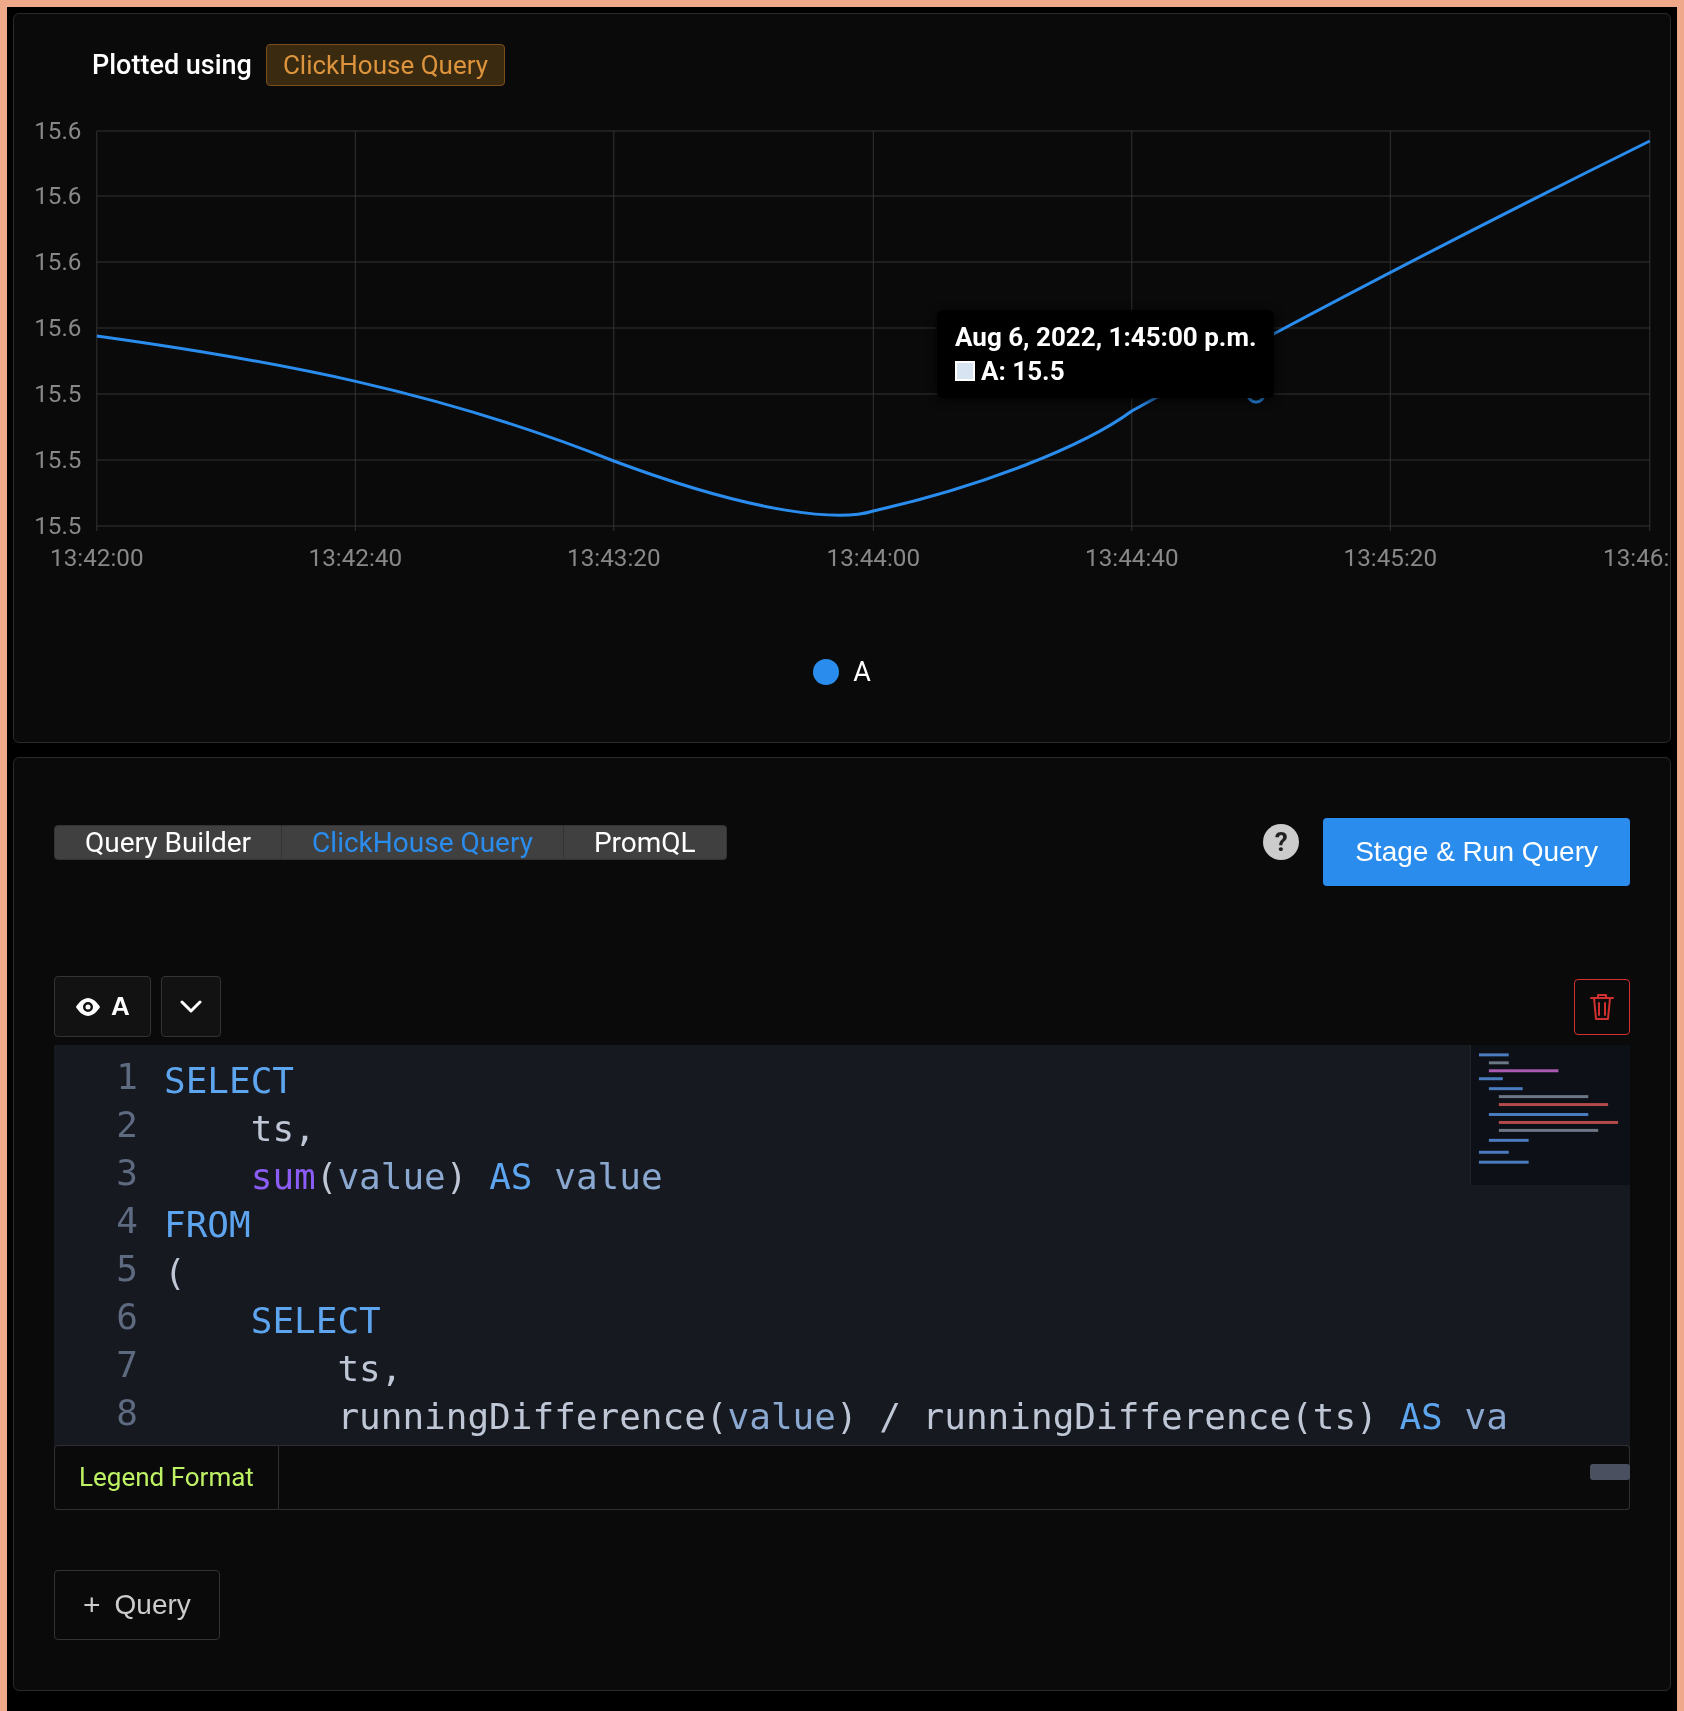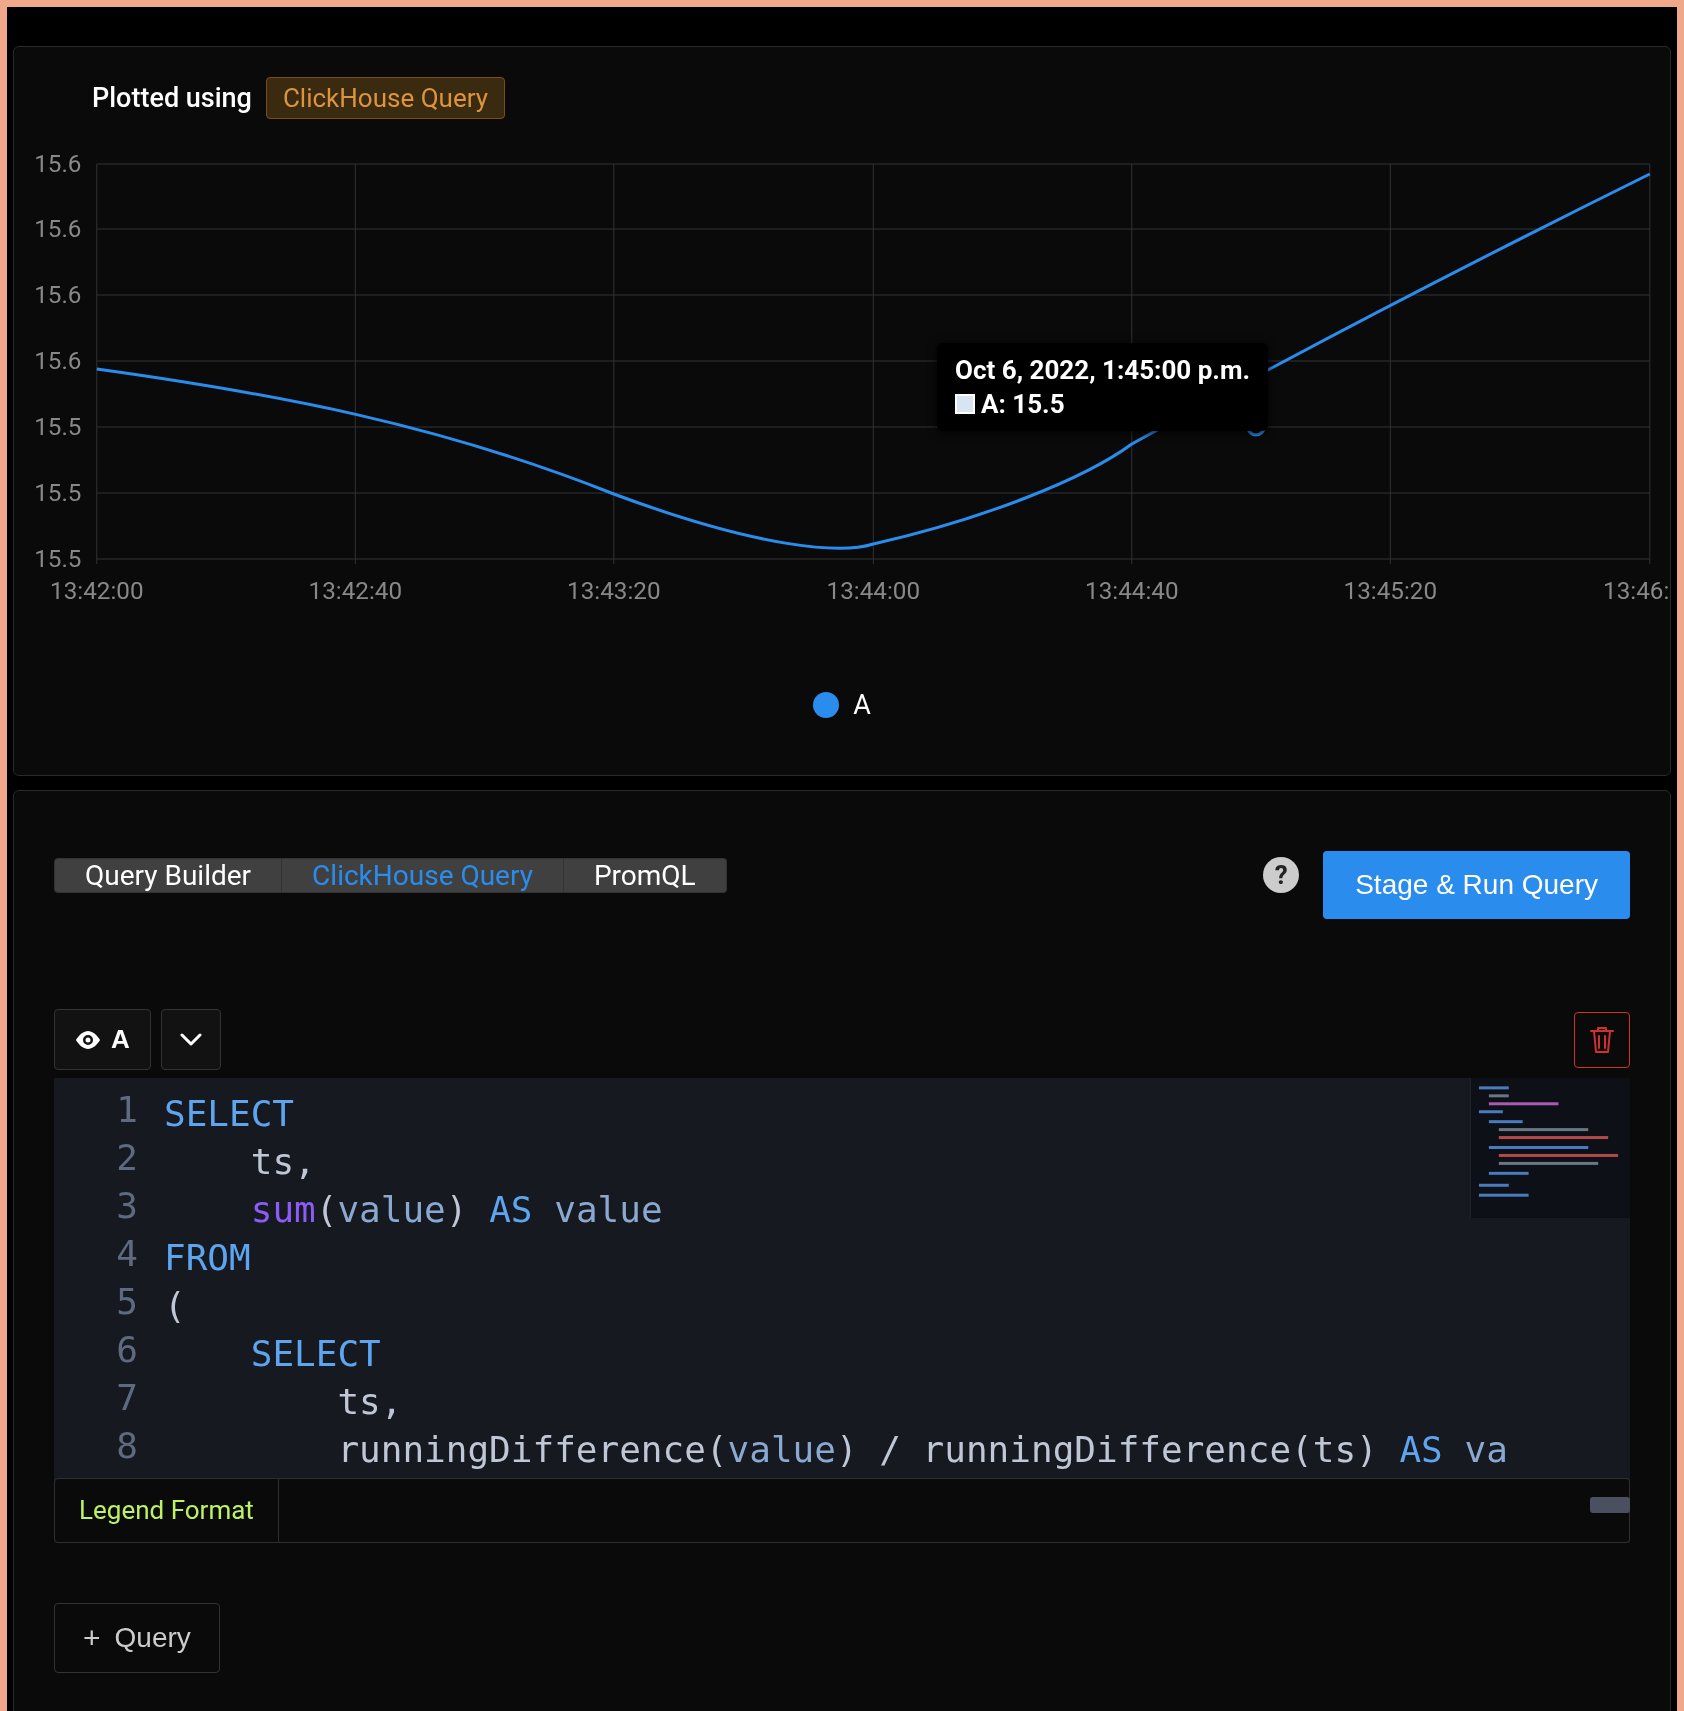--- a/index.html
+++ b/index.html
@@ -21,21 +21,20 @@
 .panel {
   background: #0a0a0a;
   border: 1px solid #2a2a2a;
   border-radius: 6px;
   margin-bottom: 14px;
 }
 .chart-panel {
   padding: 30px 0 60px 0;
   position: relative;
   height: 730px;
-  margin-top: 33px;
 }
 .chart-header {
   display: flex;
   align-items: center;
   gap: 14px;
   font-size: 27px;
   padding-left: 78px;
   margin-bottom: 25px;
 }
 .chart-header-text {
@@ -379,21 +378,21 @@
           <text class="axis-text" text-anchor="middle" x="1620" y="455">13:46:00</text>
         </g>
 
         <path class="chart-line" d="M 82 225 C 260 250, 420 280, 594 350 C 740 405, 820 410, 851 400 C 960 375, 1060 335, 1107 300 C 1250 220, 1400 140, 1620 30"></path>
 
         <circle class="data-point" cx="1230" cy="283" r="8"></circle>
       </svg>
     </div>
 
     <div class="tooltip-box">
-      <div class="tooltip-title">Oct 6, 2022, 1:45:00 p.m.</div>
+      <div class="tooltip-title">Aug 6, 2022, 1:45:00 p.m.</div>
       <div class="tooltip-value">
         <span class="tooltip-swatch"></span>
         <span><span>A</span>: <span>15.5</span></span>
       </div>
     </div>
 
     <div class="legend">
       <span class="legend-dot"></span>
       <span class="legend-label">A</span>
     </div>

